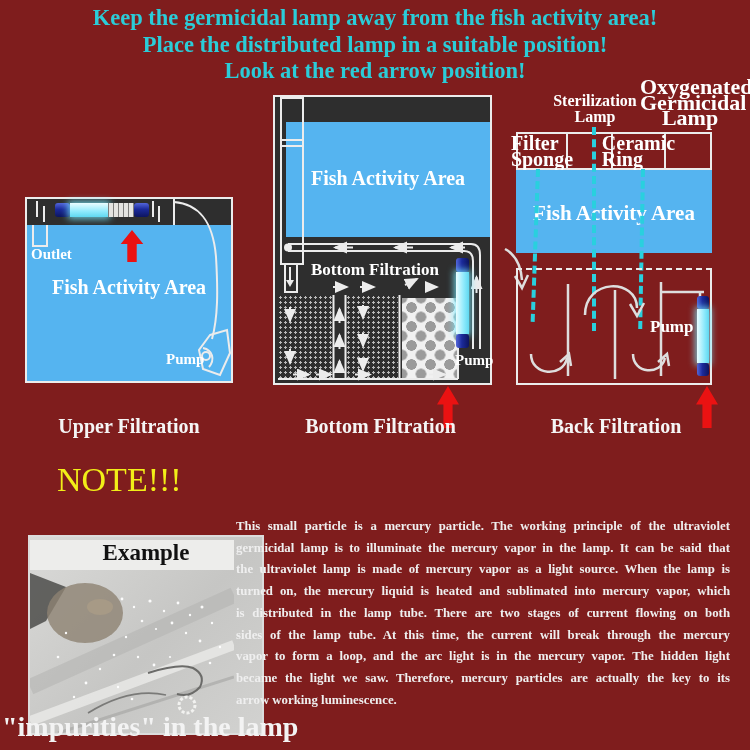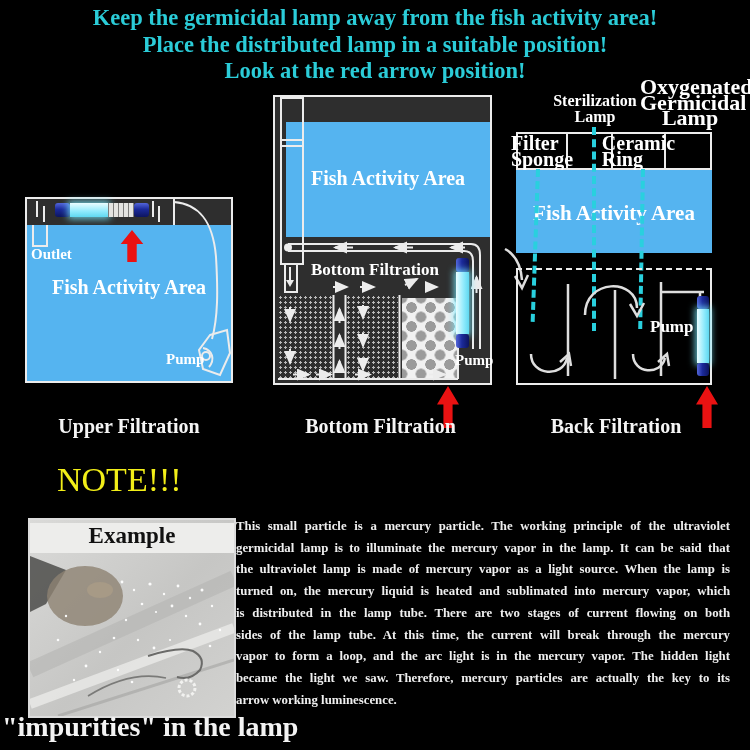--- a/index.html
+++ b/index.html
@@ -1,16 +1,16 @@
 <!DOCTYPE html>
 <html><head>
 <meta charset="utf-8">
 <style>
   html,body{margin:0;padding:0;background:#1a1a1a;}
-  .page{position:relative;width:750px;height:750px;background:#000000;overflow:hidden;
+  .page{position:relative;width:750px;height:750px;background:#7f1d1d;overflow:hidden;
         font-family:"Liberation Serif","DejaVu Serif",serif;-webkit-font-smoothing:antialiased;}
   
   .heading{position:absolute;top:5px;left:0;width:750px;text-align:center;
            font-weight:bold;font-size:22.5px;line-height:26.5px;color:#2bccd8;}
   
   .dbox{position:absolute;border:2px solid #ececec;background:#2e2e2e;}
   .water{position:absolute;background:#55b4f0;}
   .wlbl{position:absolute;color:#fff;font-weight:bold;white-space:nowrap;}
   .ctr{text-align:center;white-space:normal;}
   .caption{position:absolute;top:415px;color:#f5f5f5;font-weight:bold;font-size:20px;text-align:center;}
@@ -38,22 +38,22 @@
   .d3header{position:absolute;left:516px;top:132px;width:192px;height:34px;border:2px solid #ececec;
             display:grid;grid-template-columns:50px 45px 53px 1fr;}
   .d3cell{border-right:2px solid #ececec;color:#fff;font-weight:bold;font-size:20px;line-height:16px;
           display:flex;align-items:center;justify-content:center;}
   .d3cell:last-child{border-right:none;}
   .leader{position:absolute;width:0;border-left:4px dashed #29d0de;transform-origin:top center;}
   .d3bottom{position:absolute;left:516px;top:268px;width:192px;height:113px;
             border:2px solid #ececec;border-top:2px dashed #ececec;}
   
   .note{position:absolute;left:57px;top:461px;color:#f2ee18;font-weight:normal;font-size:34px;}
-  .photo{position:absolute;left:28px;top:518px;width:204px;height:196px;border:2px solid #dcdcdc;
-         background:linear-gradient(135deg,#dadad8 0%,#c6c6c4 55%,#d2d2d0 100%);overflow:hidden;}
+  .photo{position:absolute;left:28px;top:535px;width:204px;height:196px;border:2px solid #dcdcdc;
+         background:linear-gradient(135deg,#dadad8 0%,#c6c6c4 55%,#d2d2d0 100%);overflow:hidden;padding-left:28px;}
   .example-label{position:absolute;left:0;top:3px;width:100%;text-align:center;
                  color:#111;font-weight:bold;font-size:23px;}
   .desc{position:absolute;left:236px;top:516px;width:494px;color:#efefef;font-weight:bold;
         font-size:12.8px;line-height:21.7px;overflow:hidden;}
   .dline{text-align:justify;text-align-last:justify;white-space:normal;}
   .dline.last{text-align-last:left;}
   .footer{position:absolute;left:2px;top:711px;color:#f3f3f3;font-weight:bold;font-size:28px;white-space:nowrap;}
   svg{display:block;}
   .overlay{position:absolute;left:0;top:0;}
 </style>

